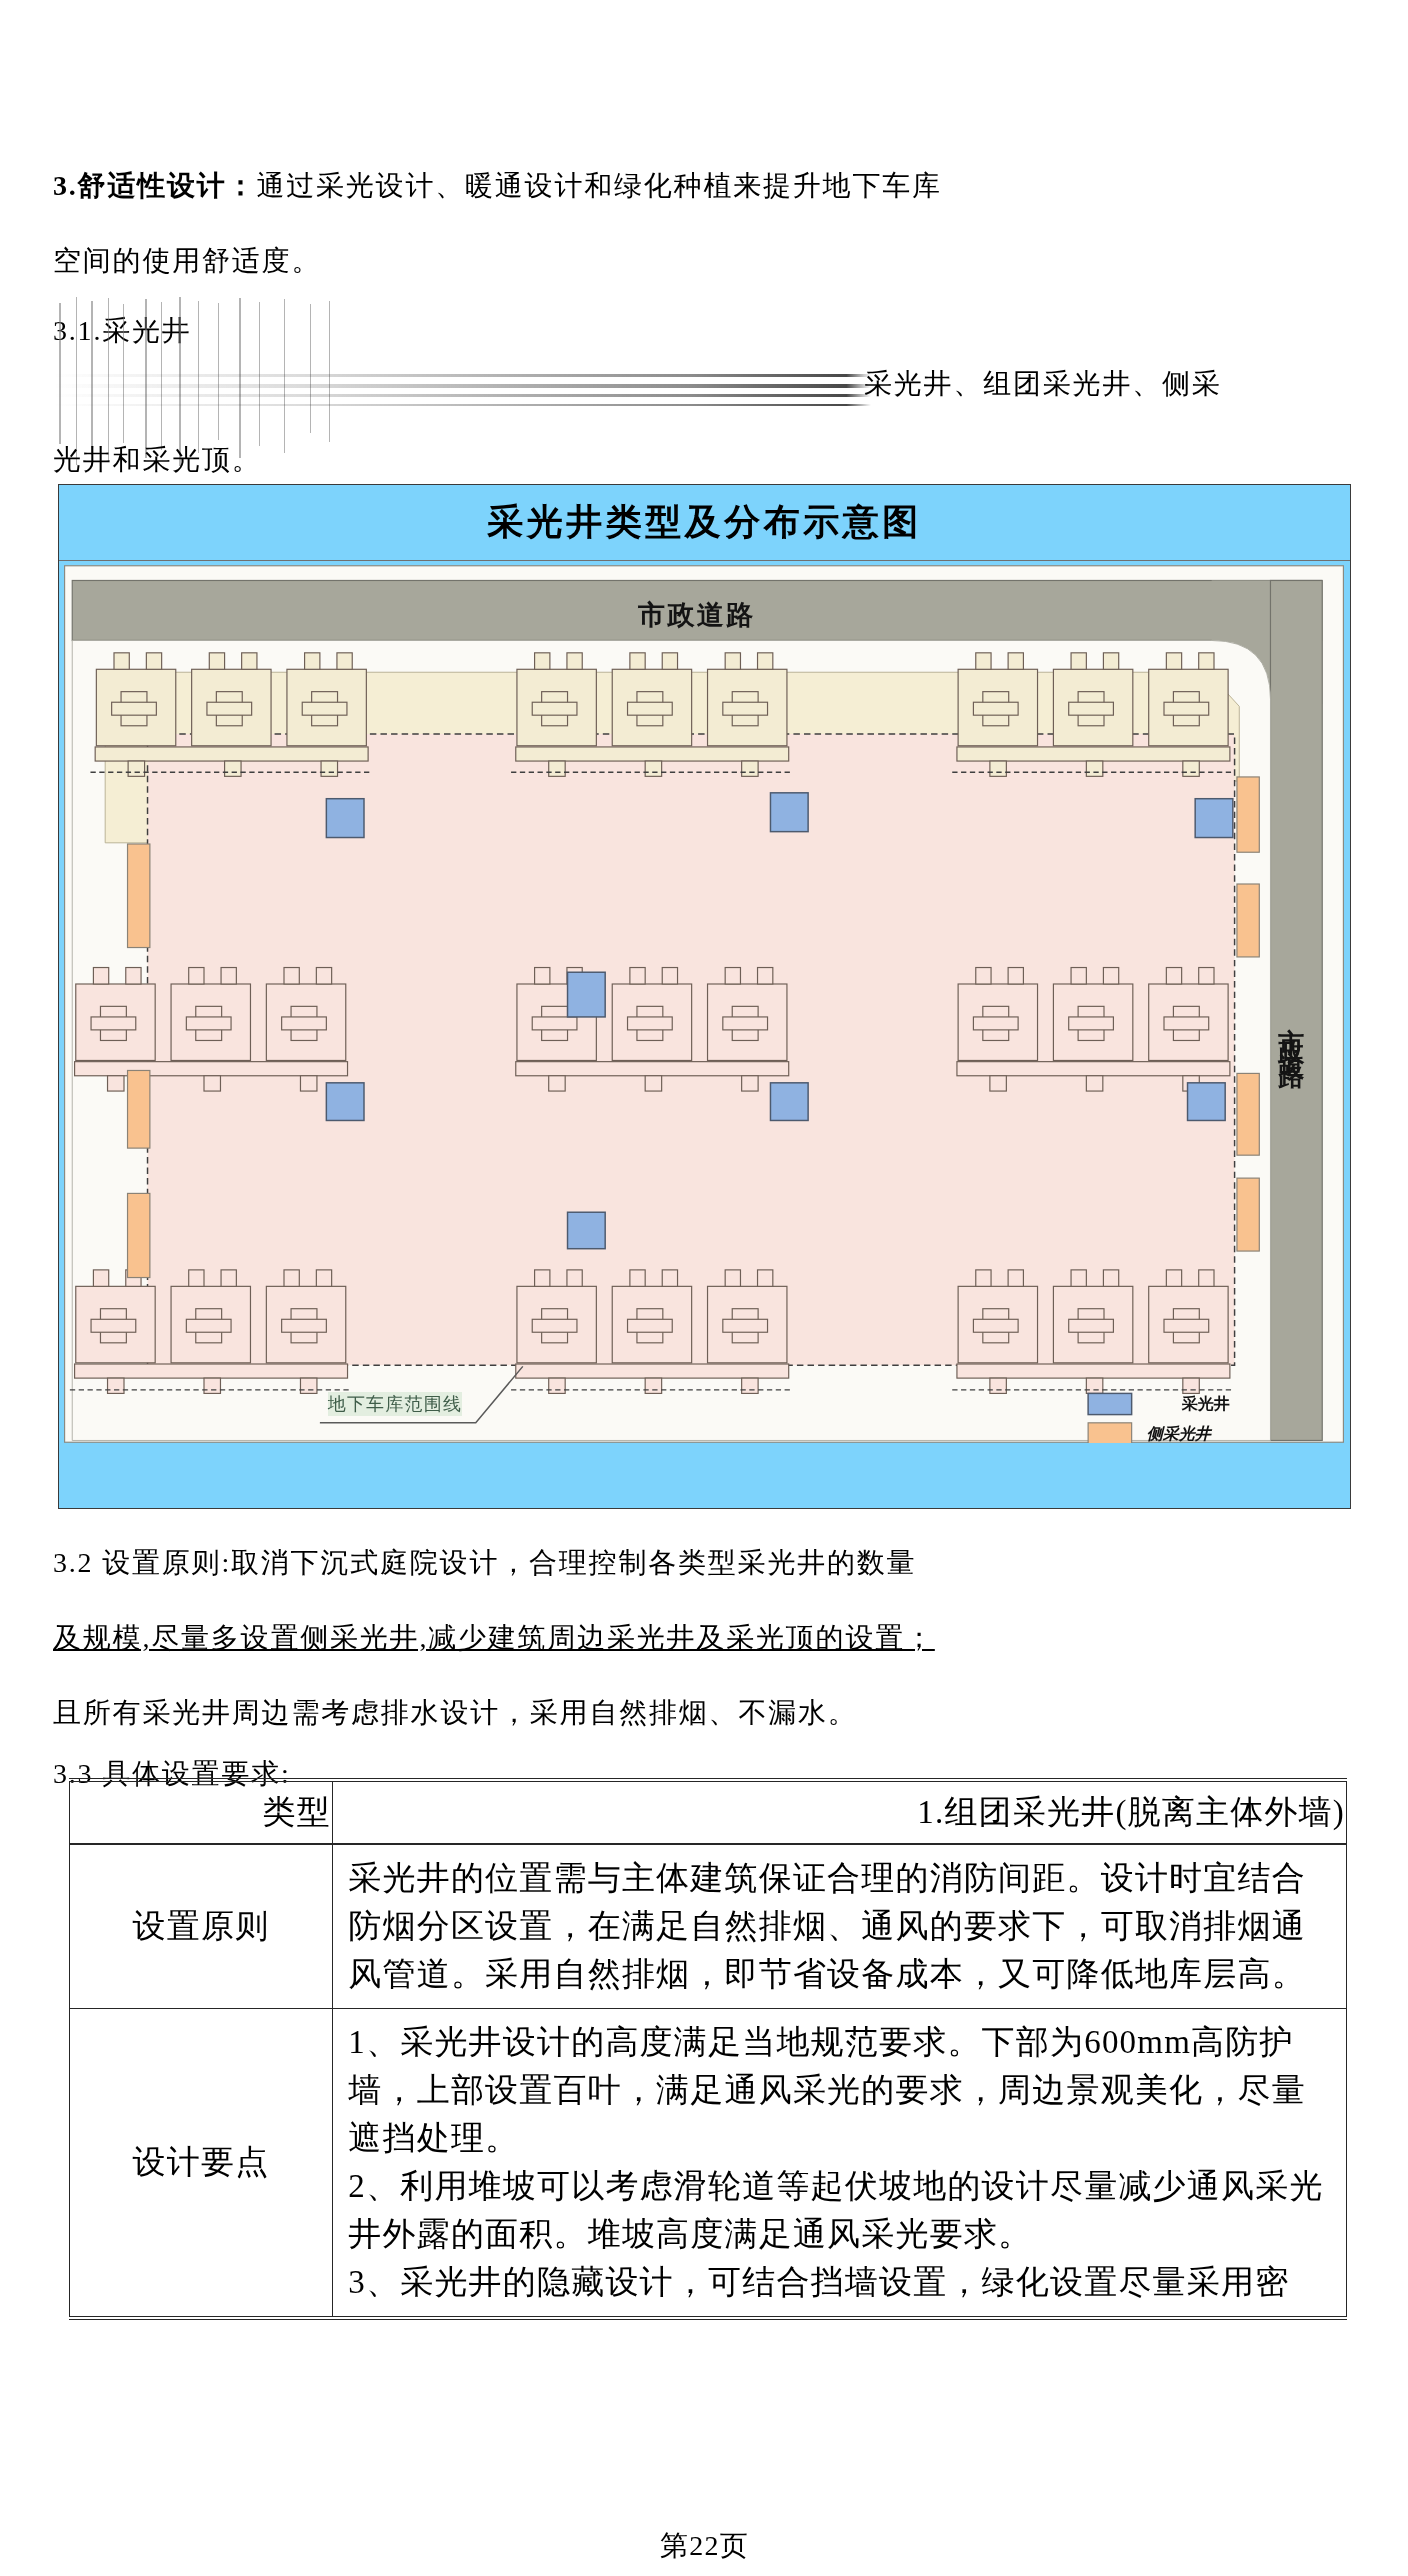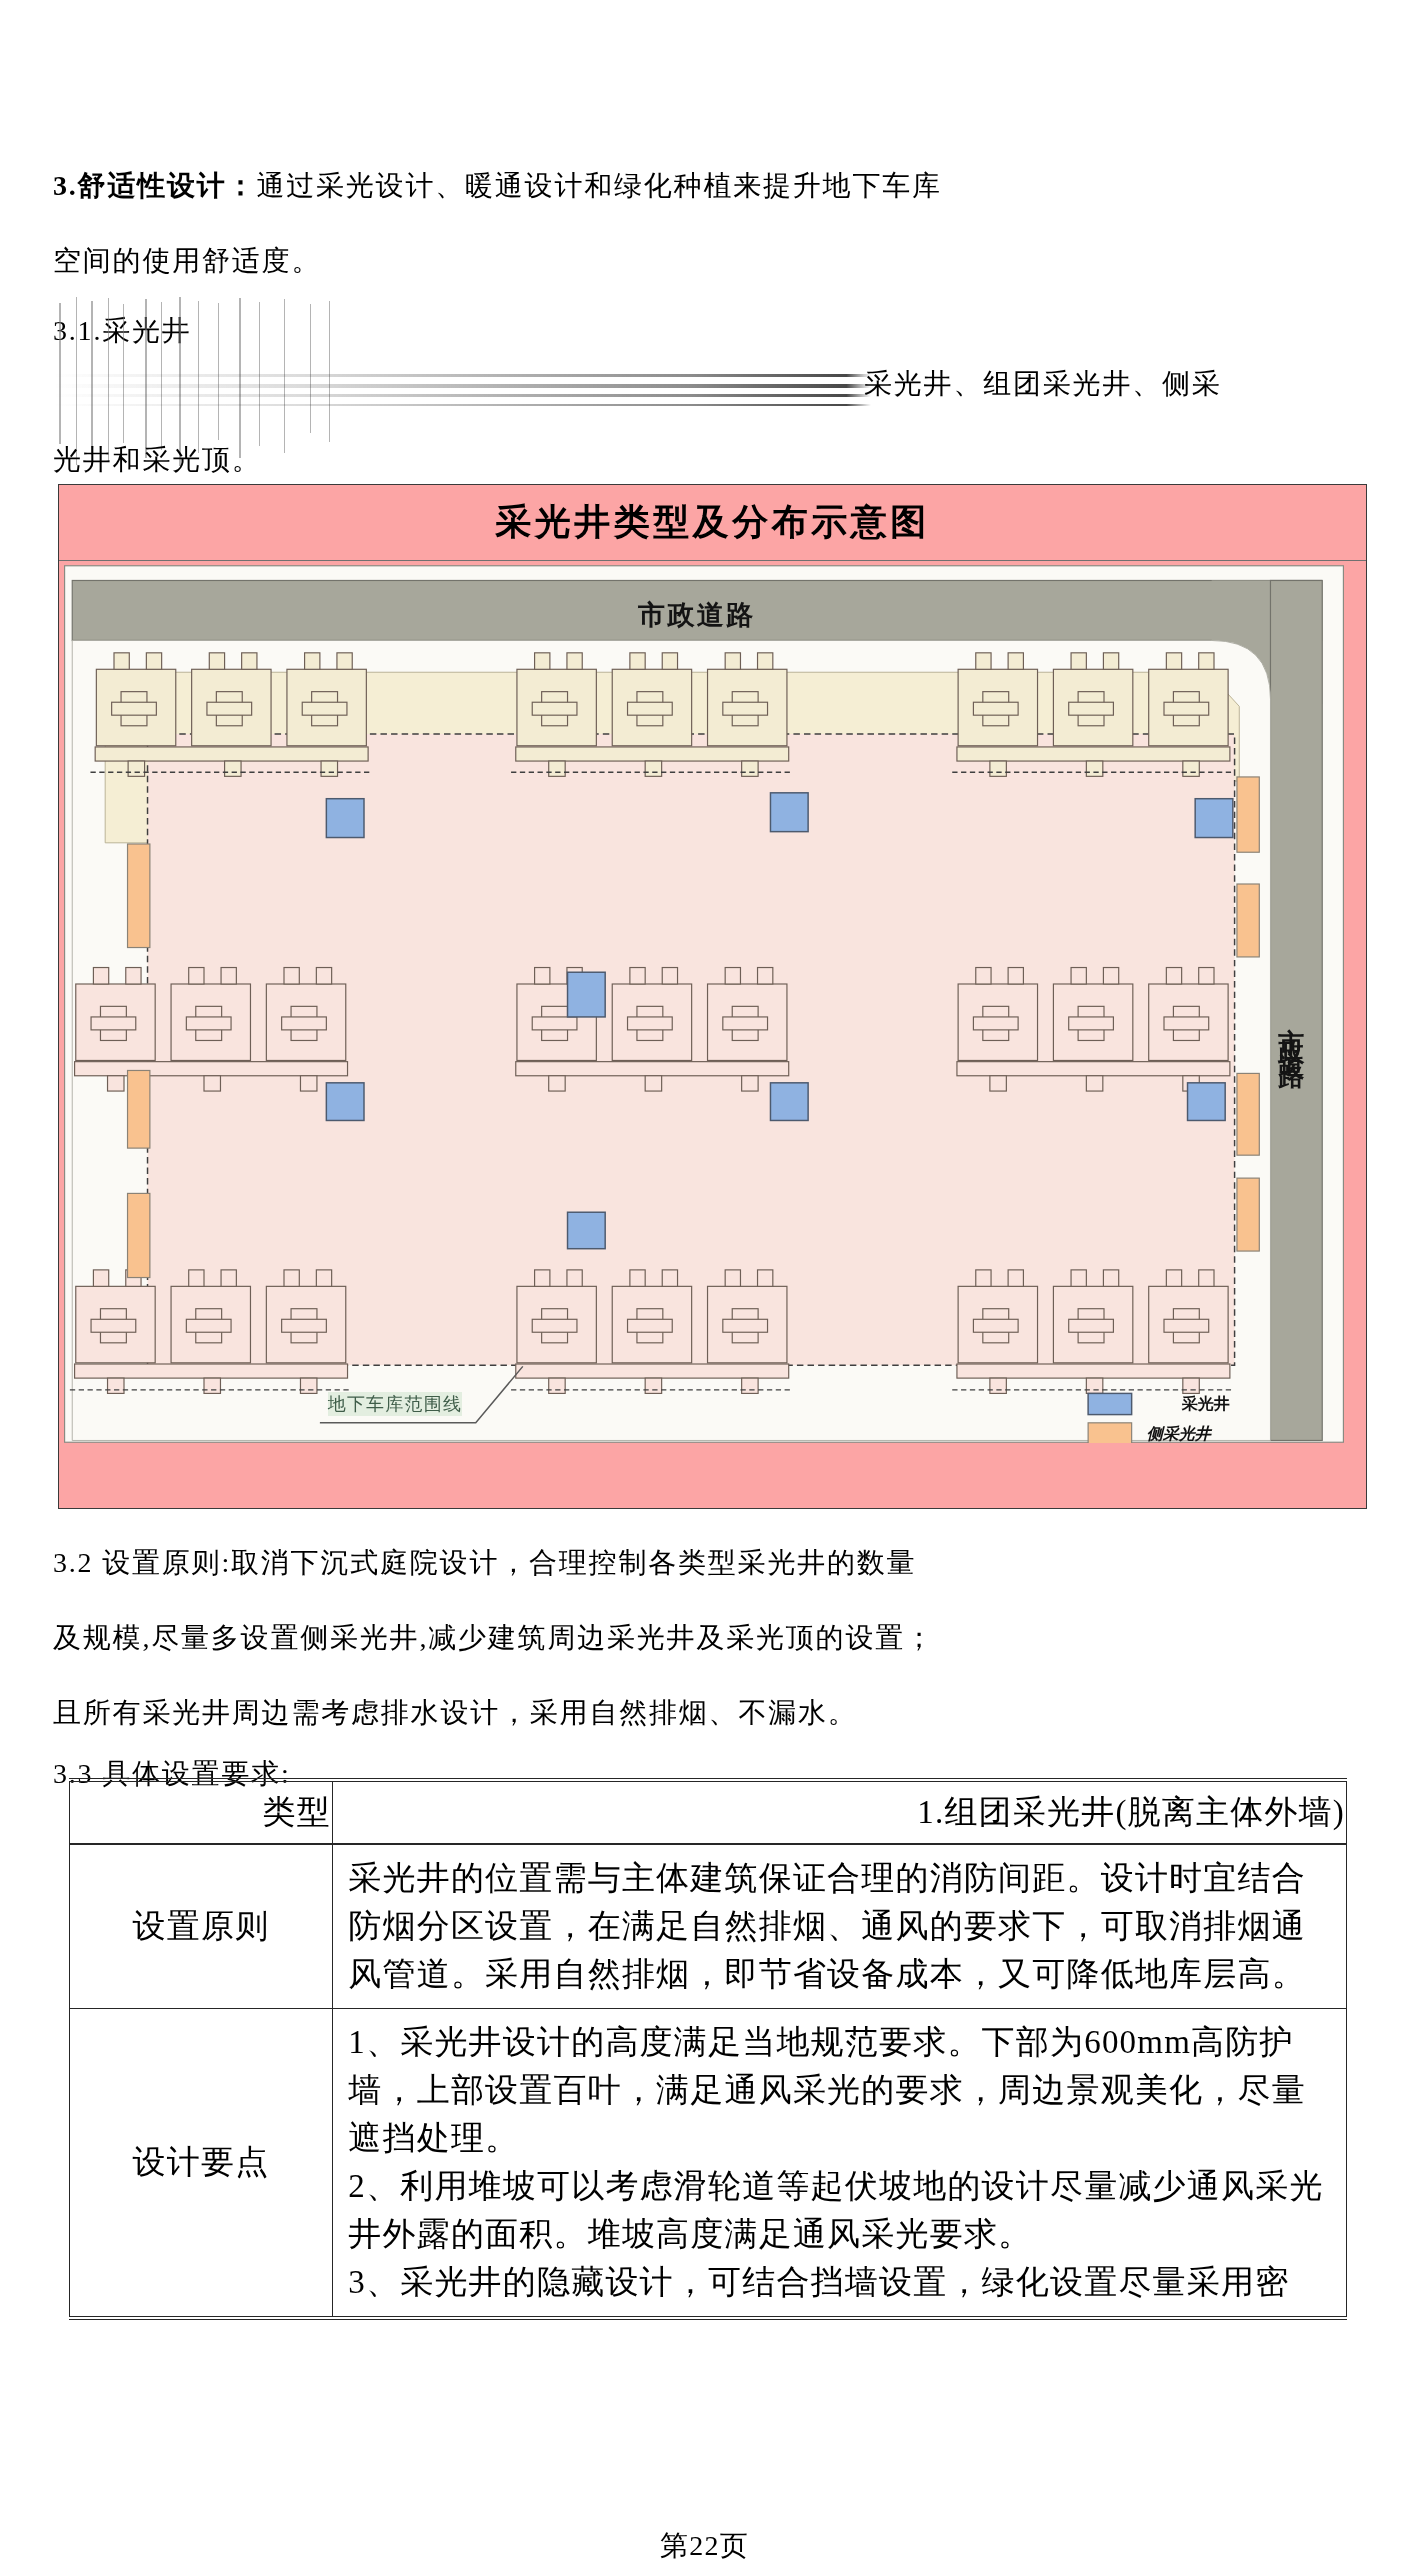--- a/index.html
+++ b/index.html
@@ -8,21 +8,21 @@
   .abs{position:absolute;}
   
   .body-line{font-size:28px;line-height:75px;letter-spacing:1.8px;white-space:nowrap;}
   .bold{font-weight:bold;}
   
   .vstreak{position:absolute;background:#777;opacity:.55;filter:blur(0.7px);}
   .hstreak{position:absolute;left:0;right:0;
            background:linear-gradient(to right,rgba(60,60,60,0) 0%,rgba(60,60,60,.18) 30%,rgba(45,45,45,.55) 78%,rgba(25,25,25,.8) 97%,rgba(25,25,25,0) 100%);
            filter:blur(0.6px);}
   
-  #figure{left:58px;top:484px;width:1291px;height:1023px;border:1.8px solid #3a3a3a;background:#fca5a5;padding-left:16px;}
+  #figure{left:58px;top:484px;width:1291px;height:1023px;border:1.8px solid #3a3a3a;background:#7dd3fc;}
   #fig-title{left:0;right:0;top:13px;text-align:center;font-size:36px;font-weight:bold;letter-spacing:3.5px;}
   #title-rule{left:0;right:0;top:75px;border-top:1.8px solid #707070;height:0;}
   #map{left:4.7px;top:80px;width:1280px;height:878px;}
   #map svg{position:absolute;left:0;top:0;}
   .cluster{stroke:#6e5f56;stroke-width:2px;}
   .cream{fill:#f3ecd3;}
   .pinkc{fill:#f9e4de;}
   .lw{stroke:#4d5a6e;stroke-width:2.5px;}
   .sw{stroke:#8a8276;stroke-width:2px;}
   .basedash{stroke:#3f3f3f;stroke-width:2.5px;stroke-dasharray:9 6;}
@@ -168,21 +168,21 @@
       <div id="road-top-label" class="abs">市政道路</div>
       <div id="road-right-label" class="abs">市政道路</div>
       <div class="abs legend-label" style="top:828px;margin-left:35px;">采光井</div>
       <div class="abs legend-label" style="top:858px;font-style:italic;">侧采光井</div>
       <div id="boundary-label" class="abs">地下车库范围线</div>
     </div>
   </div>
 
   <div class="abs" style="left:53px;top:1525px;width:1330px;">
     <div class="body-line" style="line-height:75px;">3.2 设置原则:取消下沉式庭院设计，合理控制各类型采光井的数量</div>
-    <div class="body-line" style="line-height:75px;">及规模,尽量多设置侧采光井,减少建筑周边采光井及采光顶的设置；</div>
+    <div class="body-line" style="line-height:75px;text-decoration:underline;">及规模,尽量多设置侧采光井,减少建筑周边采光井及采光顶的设置；</div>
     <div class="body-line" style="line-height:75px;">且所有采光井周边需考虑排水设计，采用自然排烟、不漏水。</div>
   </div>
 
   <div class="abs body-line" style="left:53px;top:1736px;">3.3 具体设置要求:</div>
 
   <table id="req-table" class="abs">
     <tbody>
         <tr class="hdr">
       <td class="col1">类型</td>
       <td>1.组团采光井(脱离主体外墙)</td>

